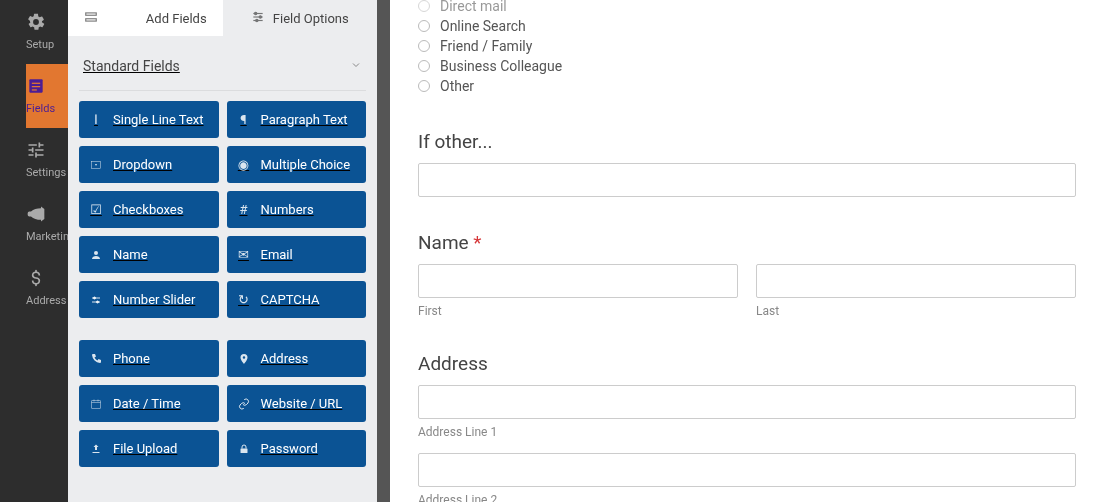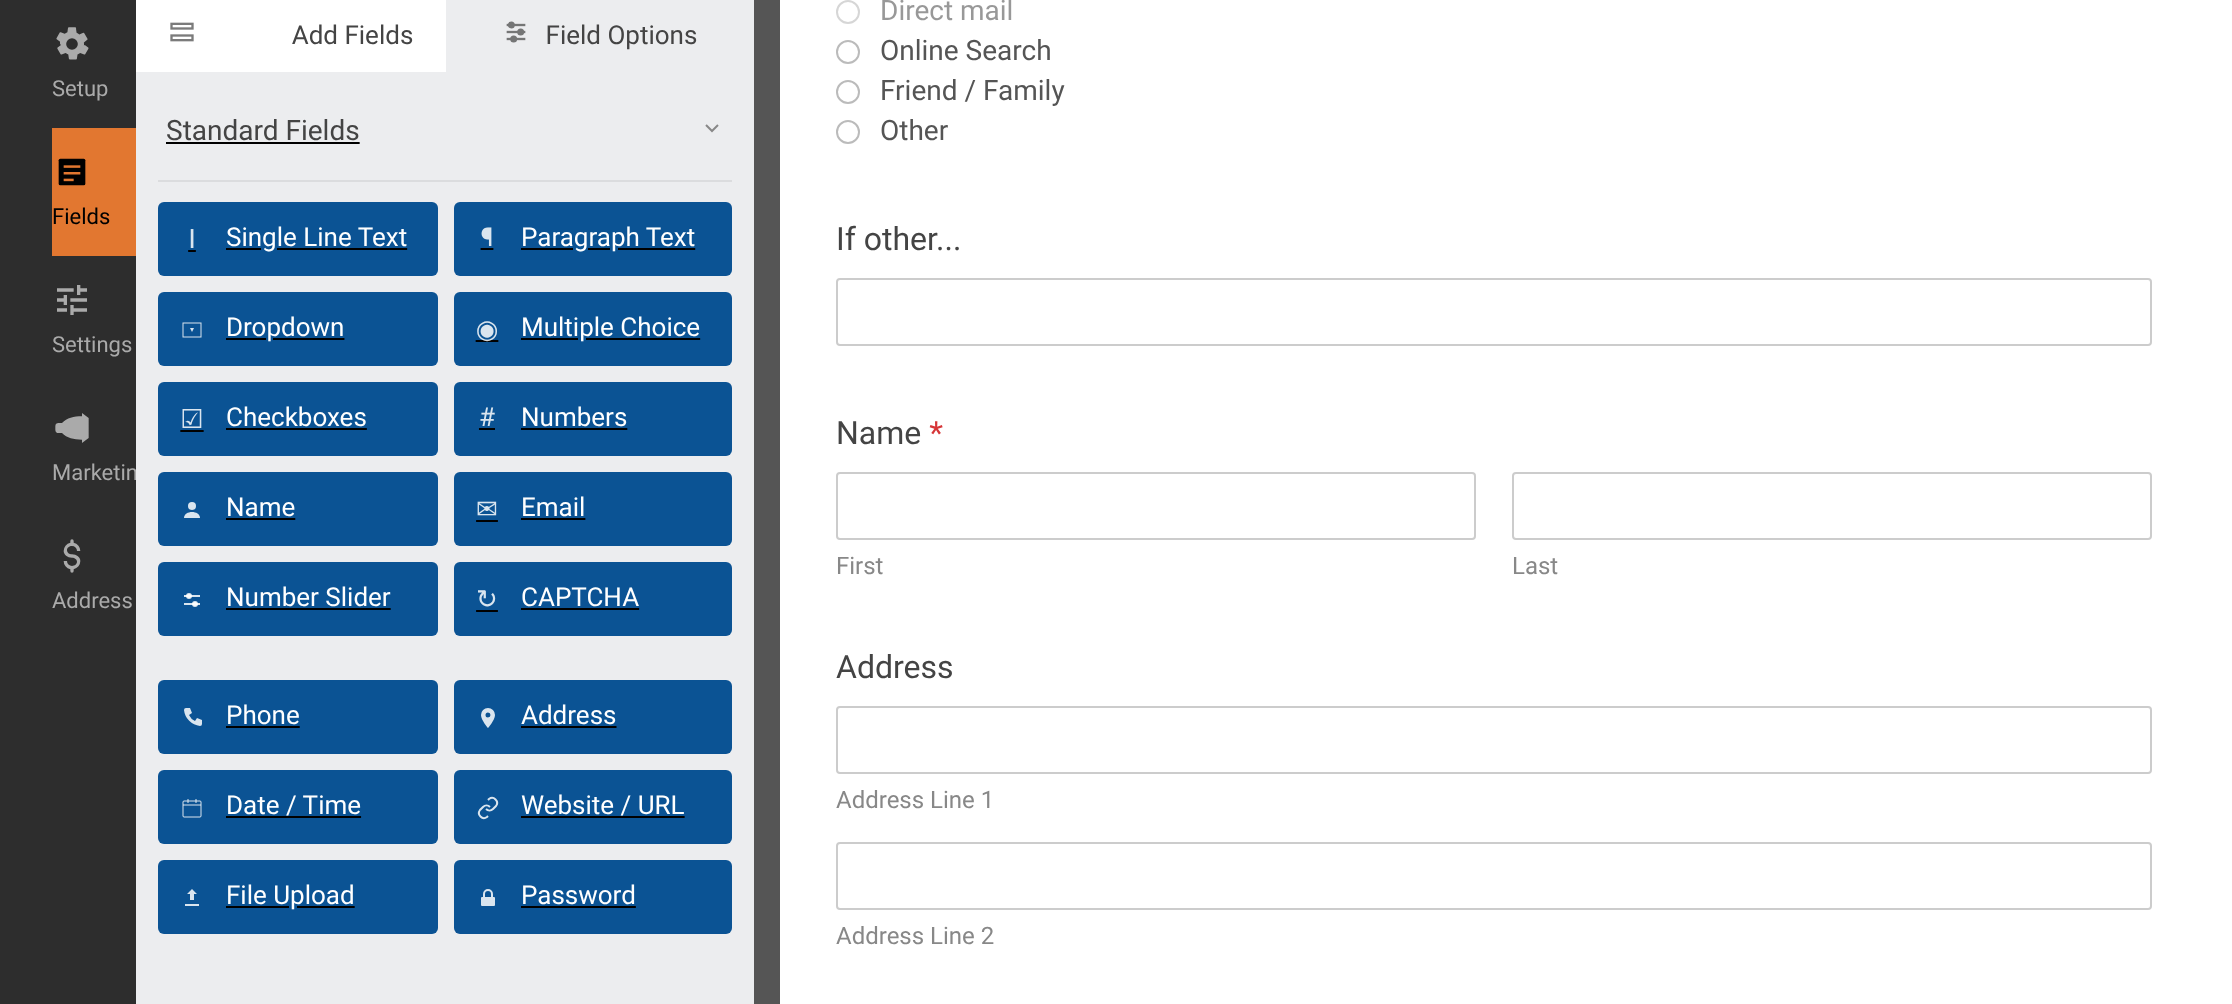--- a/index.html
+++ b/index.html
@@ -1,21 +1,21 @@
 <!DOCTYPE html>
 <html><head>
 <meta charset="utf-8">
 <style>
 * { margin: 0; padding: 0; box-sizing: border-box; font-family: -apple-system, BlinkMacSystemFont, "Segoe UI", Roboto, sans-serif; }
 body { display: flex; width: 1116px; height: 502px; background: #f0f0f0; overflow: hidden; }
 
 
 .nav-rail { width: 68px; background: #2d2d2d; display: flex; flex-direction: column; }
 .nav-item { display:flex; flex-direction:column; align-items:flex-start; justify-content:center; padding:10px 0 13px; color:#aaa; cursor:pointer;margin-left:26px; }
-.nav-item.active { background:#e27730; color:#000000; }
+.nav-item.active { background:#e27730; color:#4c1d95; }
 .nav-item .nav-icon { height:24px; display:flex; align-items:center; justify-content:center; }
 .nav-item .nav-label { font-size:11px; margin-top:4px; }
 
 
 .fields-panel { width: 309px; background:#ecedef; display:flex; flex-direction:column; position:relative; }
 .panel-tabs { display:flex; height:36px; }
 .panel-tab { flex:1; display:flex; align-items:center; justify-content:center; gap:8px; font-size:13px; color:#444; cursor:pointer; background:#ecedef; }
 .panel-tab.active { background:#fff;gap:48px; }
 .panel-tab .tab-icon { opacity:.7; }
 .panel-body { flex:1; overflow-y:auto; padding:0 11px 20px; }
@@ -31,21 +31,21 @@
 
 
 .dark-strip { width:13px; background:#555; }
 
 
 .preview { flex:1; background:#fff; overflow-y:auto; padding:0 40px 20px 28px; color:#444; font-size:13px; }
 .radio-list { padding-top:2px; }
 .radio-row { display:flex; align-items:center; gap:10px; padding:2px 0; font-size:14px; color:#555; }
 .radio-row .rdio { width:12px; height:12px; border:1px solid #bbb; border-radius:50%; background:#fff; }
 .form-block { margin-top:34px; }
-.form-label { font-size:16px; color:#444; margin-bottom:10px; display:block; }
+.form-label { font-size:19px; color:#444; margin-bottom:10px; display:block; }
 .req { color:#d63638; }
 .t-input { width:100%; height:34px; border:1px solid #ccc; border-radius:2px; background:#fff; padding:0 8px; font-size:13px; }
 .sublabel { font-size:12px; color:#888; margin-top:6px; }
 .name-row { display:flex; gap:18px; }
 .name-row > div { flex:1; }
 </style>
 </head>
 <body>
 
 <div class="nav-rail">
@@ -264,20 +264,24 @@
     <div class="radio-row">
         <span class="rdio"></span>
         <span>Online Search</span>
       </div>
     <div class="radio-row">
         <span class="rdio"></span>
         <span>Friend / Family</span>
       </div>
     <div class="radio-row">
         <span class="rdio"></span>
+        <span>Business Colleague</span>
+      </div>
+    <div class="radio-row">
+        <span class="rdio"></span>
         <span>Other</span>
       </div>
   </div>
 
   <div class="form-block">
     <label class="form-label">If other...</label>
     <input class="t-input" type="text" style="">
   </div>
 
   <div class="form-block">

